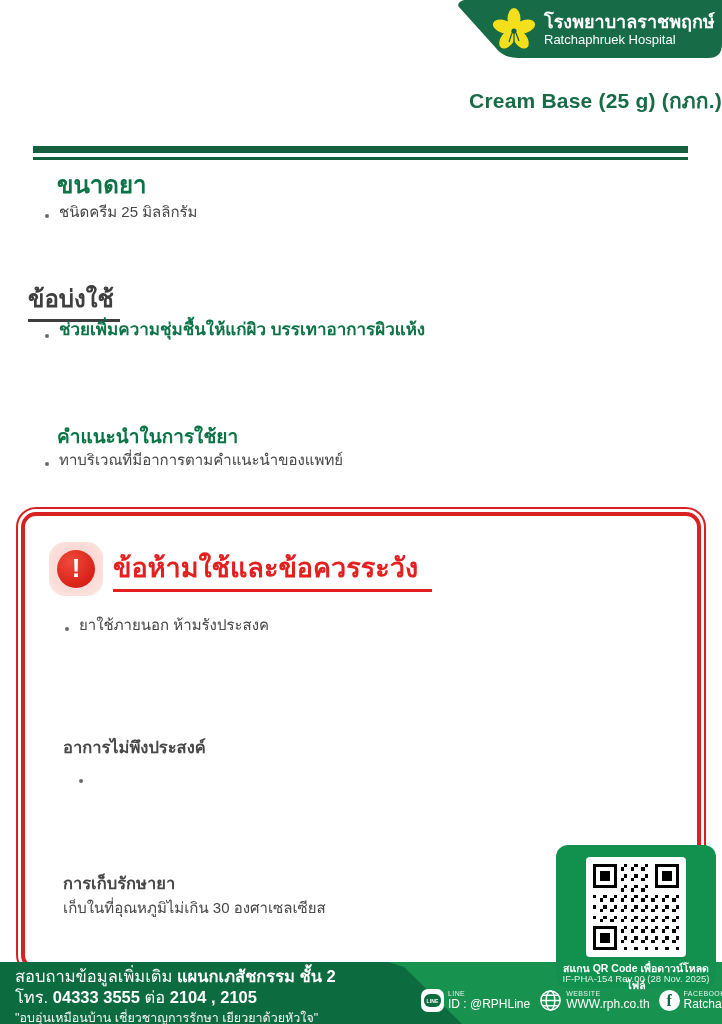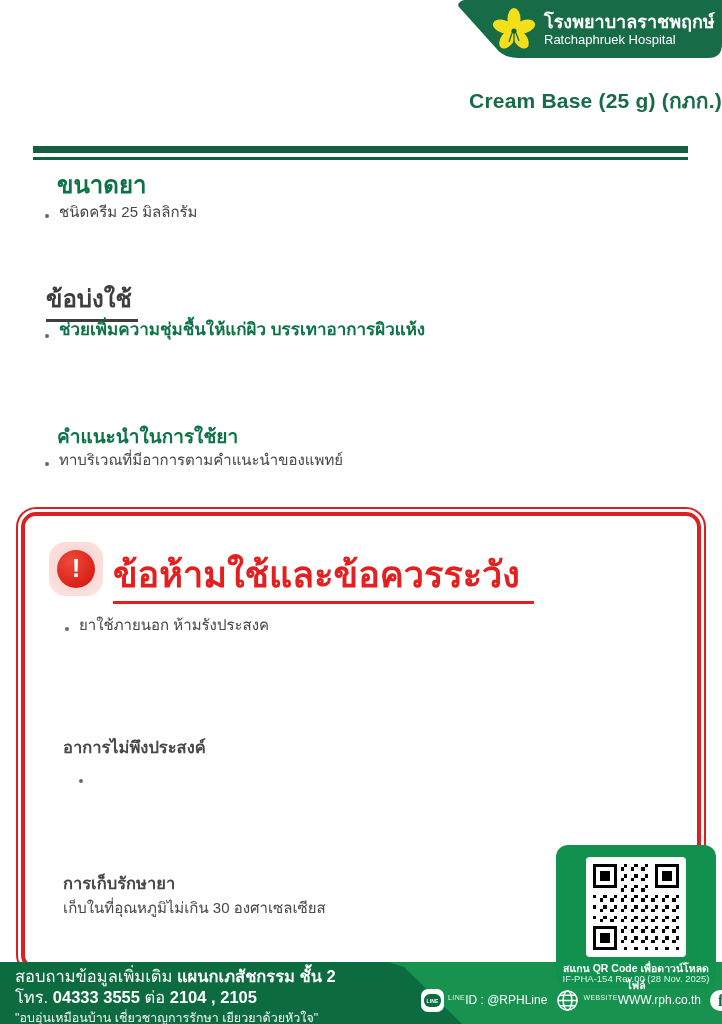--- a/index.html
+++ b/index.html
@@ -23,21 +23,21 @@
   
   .doc-title{position:absolute;top:84px;left:0;width:100%;text-align:right;
     color:var(--brand_green);font-size:21px;font-weight:bold;letter-spacing:.2px;}
 
   
   .divider-thick{position:absolute;top:146px;left:33px;width:655px;height:7px;background:var(--divider_green);}
   .divider-thin{position:absolute;top:157px;left:33px;width:655px;height:2.5px;background:var(--divider_green);}
 
   
   .sec-heading-green{position:absolute;left:17px;color:var(--heading_green);font-weight:800;margin-left:40px;}
-  .sec-heading-dark{position:absolute;left:46px;color:#3e3e3e;font-weight:800;}
+  .sec-heading-dark{position:absolute;left:28px;color:#3e3e3e;font-weight:800;}
   .underlined{border-bottom:3px solid currentColor;padding-bottom:1px;padding-right:6px;display:inline-block;}
   .bullet-row{position:absolute;left:45px;display:flex;align-items:center;gap:10px;}
   .bullet-dot{width:4px;height:4px;border-radius:50%;background:#6a6a6a;margin-top:9px;flex:0 0 auto;}
   .bullet-text{font-size:15px;color:var(--text_dark);line-height:1.45;}
   .bullet-text-green{font-size:17px;font-weight:bold;color:var(--heading_green);line-height:1.45;}
 
   #h-dosage{top:165px;font-size:24px;}
   #b-dosage{top:201px;}
   #h-indication{top:279px;font-size:24px;}
   #b-indication{top:318px;}
@@ -49,21 +49,21 @@
   .warning-box{position:absolute;left:16px;top:507px;width:690px;height:468px;
     border:2px solid var(--alert_red);border-radius:20px;z-index:1;background:#fff;}
   .warning-box-inner{position:absolute;inset:3px;border:4px solid var(--alert_red);border-radius:15px;}
   .alert-icon-tile{position:absolute;left:24px;top:26px;width:54px;height:54px;border-radius:16px;
     background:radial-gradient(circle at 50% 45%, #f8cfcb 0%, #fbdfdb 70%, #fdeceb 100%);
     display:flex;align-items:center;justify-content:center;}
   .alert-icon-circle{width:38px;height:38px;border-radius:50%;
     background:radial-gradient(circle at 35% 30%, #ee4a3b, #d81f16 75%);
     display:flex;align-items:center;justify-content:center;}
   .alert-exclaim{color:#fff;font-weight:800;font-size:26px;line-height:1;transform:translateY(-1px);}
-  .warning-heading{position:absolute;left:88px;top:34px;color:#e31f1f;font-size:36px;font-weight:800;line-height:1.4;}
+  .warning-heading{position:absolute;left:88px;top:34px;color:#e31f1f;font-size:27px;font-weight:800;line-height:1.4;}
   .warning-heading .underlined{border-bottom-width:3px;padding-right:14px;}
   #b-warning{left:40px;top:98px;}
   .sub-heading{position:absolute;left:38px;color:#474747;font-weight:800;font-size:16.5px;line-height:1.4;}
   #h-adverse{top:220px;text-align:center;}
   #b-adverse{left:54px;top:254px;}
   #h-storage{top:356px;}
   .storage-text{position:absolute;left:38px;top:381px;font-size:15px;color:var(--text_dark);line-height:1.45;}
 
   
   .qr-panel{position:absolute;left:556px;top:845px;width:160px;height:143px;background:var(--qr_panel_green);
@@ -75,21 +75,21 @@
   
   .footer{position:absolute;left:0;top:962px;width:722px;height:62px;background:var(--footer_light_green);z-index:2;}
   .footer-dark{position:absolute;inset:0;background:var(--footer_dark_green);
     clip-path:polygon(0 0,388px 0,404px 5px,462px 100%,0 100%);}
   .footer-text{position:absolute;left:15px;top:4px;color:#fff;line-height:1.28;}
   .footer-line1,.footer-line2{font-size:16.5px;font-weight:400;}
   .footer-line1 b,.footer-line2 b{font-weight:800;}
   .footer-slogan{font-size:12.5px;color:rgba(255,255,255,.95);margin-top:2px;font-weight:300;}
   .social-row{position:absolute;left:421px;top:27px;display:flex;align-items:center;gap:9px;color:#fff;}
   .social-item{display:flex;align-items:center;gap:4px;}
-  .social-labels{display:flex;flex-direction:row;line-height:1.1;}
+  .social-labels{display:flex;flex-direction:column;line-height:1.1;}
   .social-label{font-size:7px;letter-spacing:.4px;color:rgba(255,255,255,.9);}
   .social-value{font-size:12px;font-weight:400;white-space:nowrap;}
   .line-icon{width:23px;height:23px;background:#fff;border-radius:7px;display:flex;align-items:center;justify-content:center;}
   .line-bubble{width:17px;height:13px;background:var(--footer_dark_green);border-radius:6px;color:#fff;
     font-size:5px;font-weight:bold;display:flex;align-items:center;justify-content:center;letter-spacing:.2px;}
   .fb-icon{width:21px;height:21px;background:#fff;border-radius:50%;display:flex;align-items:center;justify-content:center;
     color:var(--footer_dark_green);font-weight:800;font-size:16px;font-family:"Liberation Serif",serif;overflow:hidden;}
 </style>
 </head>
 <body>

